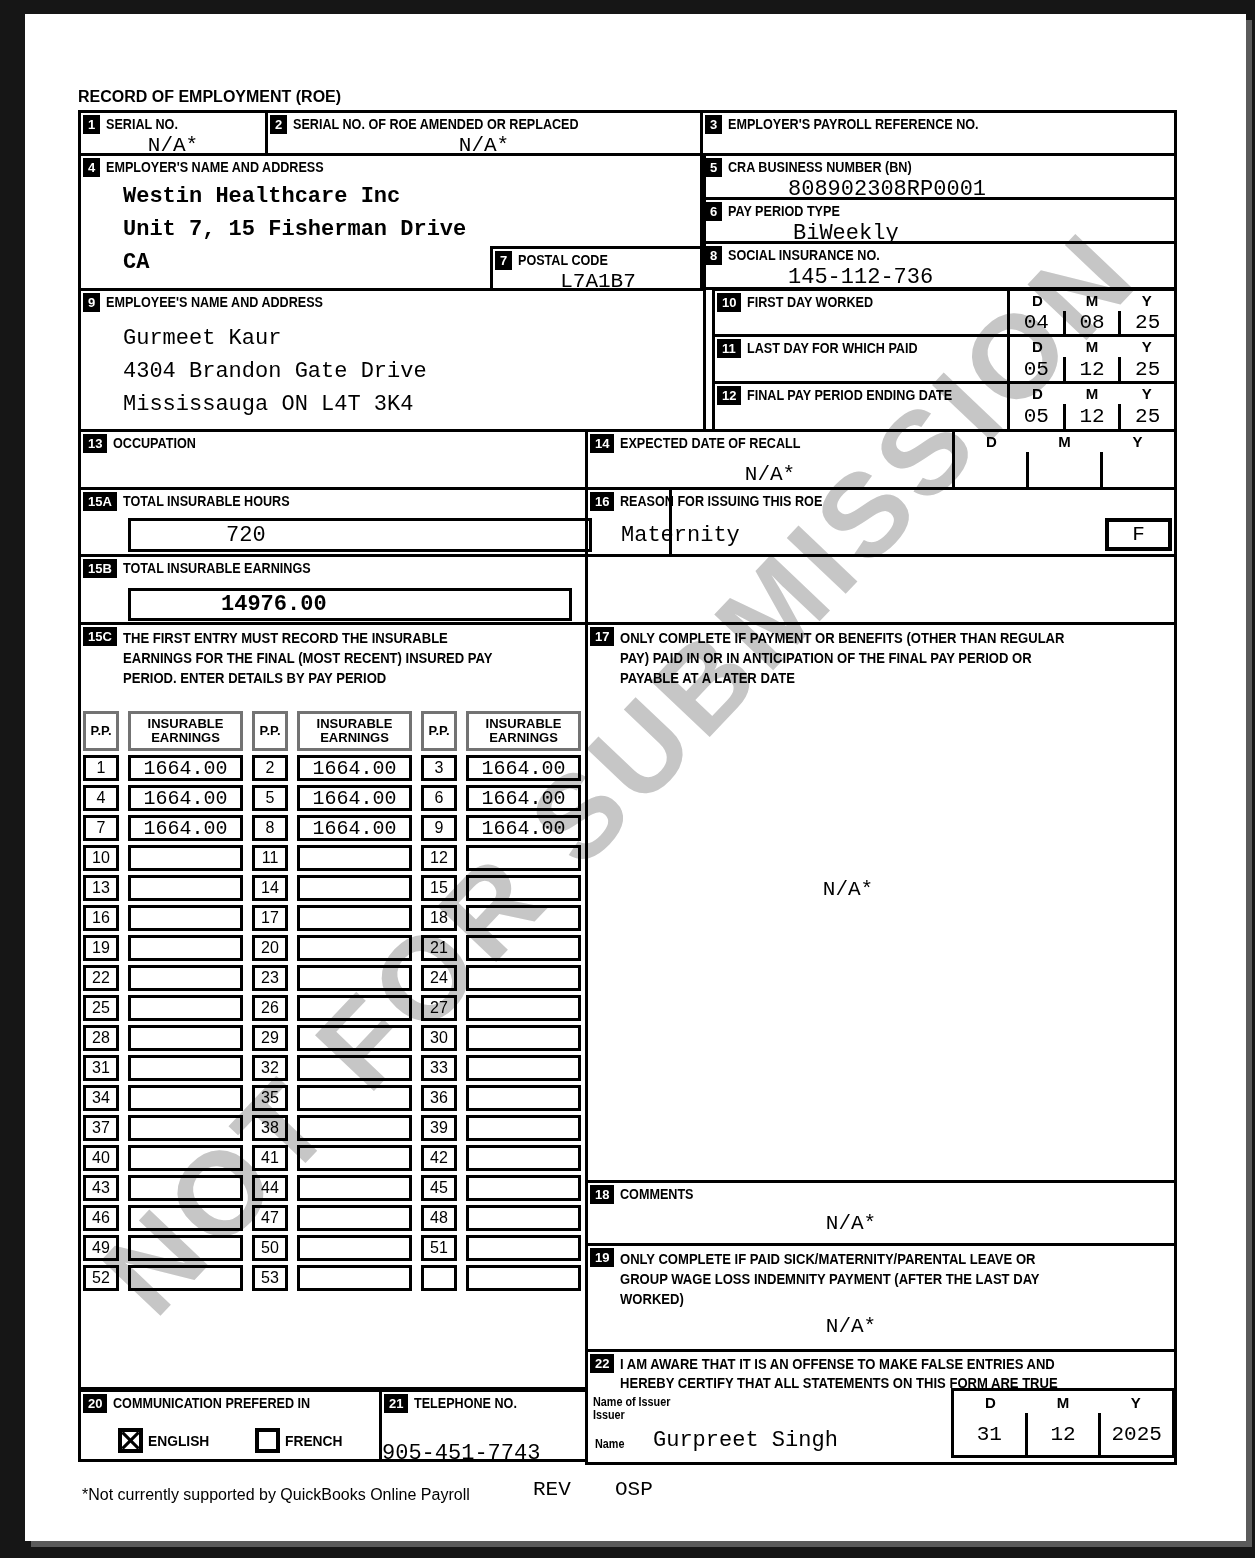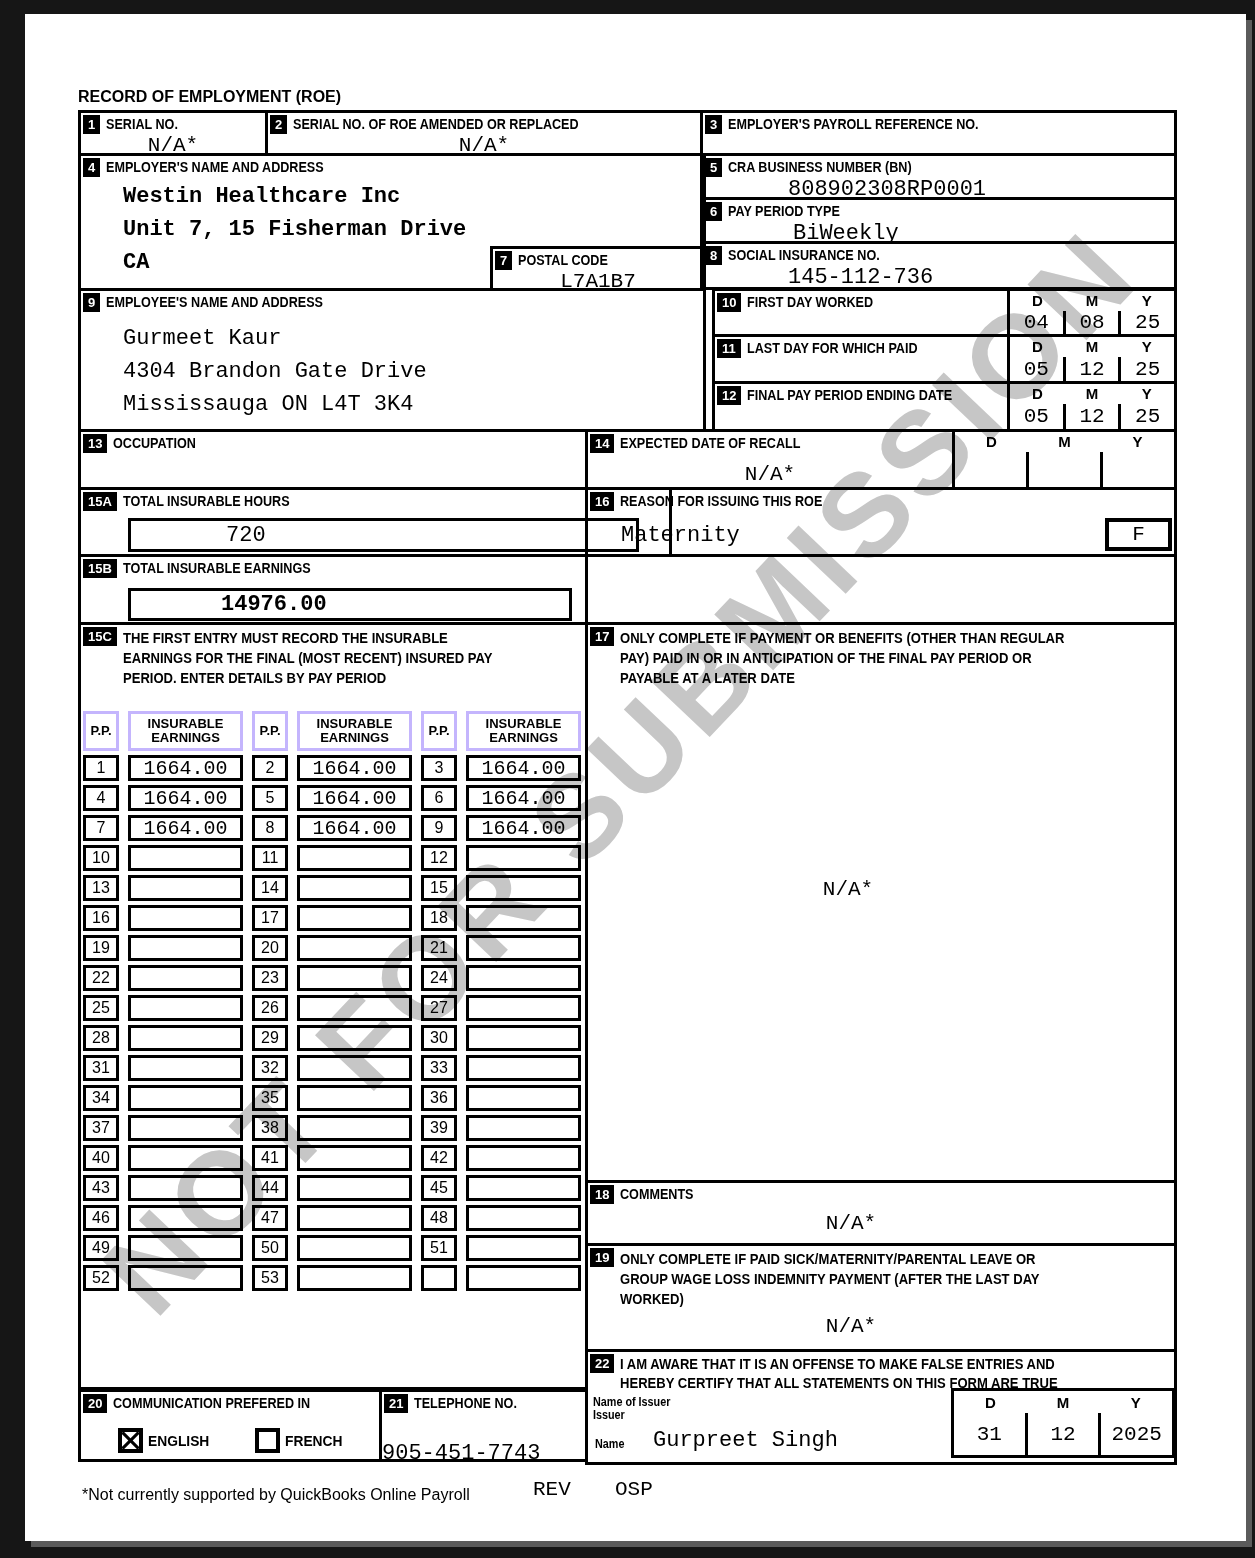--- a/index.html
+++ b/index.html
@@ -27,21 +27,21 @@
   .dmy .h, .dmy22 .h { display:flex; }
   .dmy .h span, .dmy22 .h span { flex:1; text-align:center; font:700 15px/20px "Liberation Sans",sans-serif; }
   .dmy .v, .dmy22 .v { flex:1; display:flex; }
   .dmy .v span, .dmy22 .v span { flex:1; border-right:3px solid #000; display:flex; align-items:center;
         justify-content:center; font:21px "Liberation Mono","DejaVu Sans Mono",monospace; }
   .dmy .v span:last-child, .dmy22 .v span:last-child { border-right:none; }
   .dmy22 { display:flex; flex-direction:column; }
   .pptable { position:absolute; left:58px; top:697px; display:grid; z-index:1;
              grid-template-columns:36px 115px 36px 115px 36px 115px;
              grid-template-rows:40px; grid-auto-rows:26px; column-gap:9px; row-gap:4px; }
-  .th { border:3px solid #c4b5fd; display:flex; align-items:center; justify-content:center;
+  .th { border:3px solid #737373; display:flex; align-items:center; justify-content:center;
         text-align:center; font:700 13px/14px "Liberation Sans",sans-serif; white-space:pre-line; }
   .td { border:3px solid #000; display:flex; align-items:center; justify-content:center; }
   .td.pp  { font:16px "Liberation Sans",sans-serif; }
   .td.amt { font:20px "Liberation Mono","DejaVu Sans Mono",monospace; }
   .cb { position:absolute; width:25px; height:25px; border:4px solid #000; }
   .cb.checked::before, .cb.checked::after { content:""; position:absolute; left:-3px; top:7px;
         width:23px; height:3px; background:#000; }
   .cb.checked::before { transform:rotate(45deg); }
   .cb.checked::after  { transform:rotate(-45deg); }
   .cblbl { position:absolute; font:700 15px/25px "Liberation Sans",sans-serif; transform:scaleX(.92); transform-origin:0 0; }
@@ -213,21 +213,21 @@
         </div>
     </div>
   </div>
 
   <div class="fbox" style="left:53px;top:473px;width:594px;height:70px;">
     <div class="bh">
         <span class="bn">15A</span>
       <span class="bl">TOTAL INSURABLE HOURS</span>
       </div>
   </div>
-  <div class="inner" style="left:103px;top:504px;width:511px;height:34px;">
+  <div class="inner" style="left:103px;top:504px;width:464px;height:34px;">
     <div class="val22" style="padding-left:95px;margin-top:2px;">720</div>
   </div>
   <div class="fbox" style="left:53px;top:540px;width:510px;height:71px;">
     <div class="bh">
         <span class="bn">15B</span>
       <span class="bl">TOTAL INSURABLE EARNINGS</span>
       </div>
   </div>
   <div class="inner" style="left:103px;top:574px;width:444px;height:33px;">
     <div class="val22" style="padding-left:90px;margin-top:1px;font-weight:bold;">14976.00</div>

